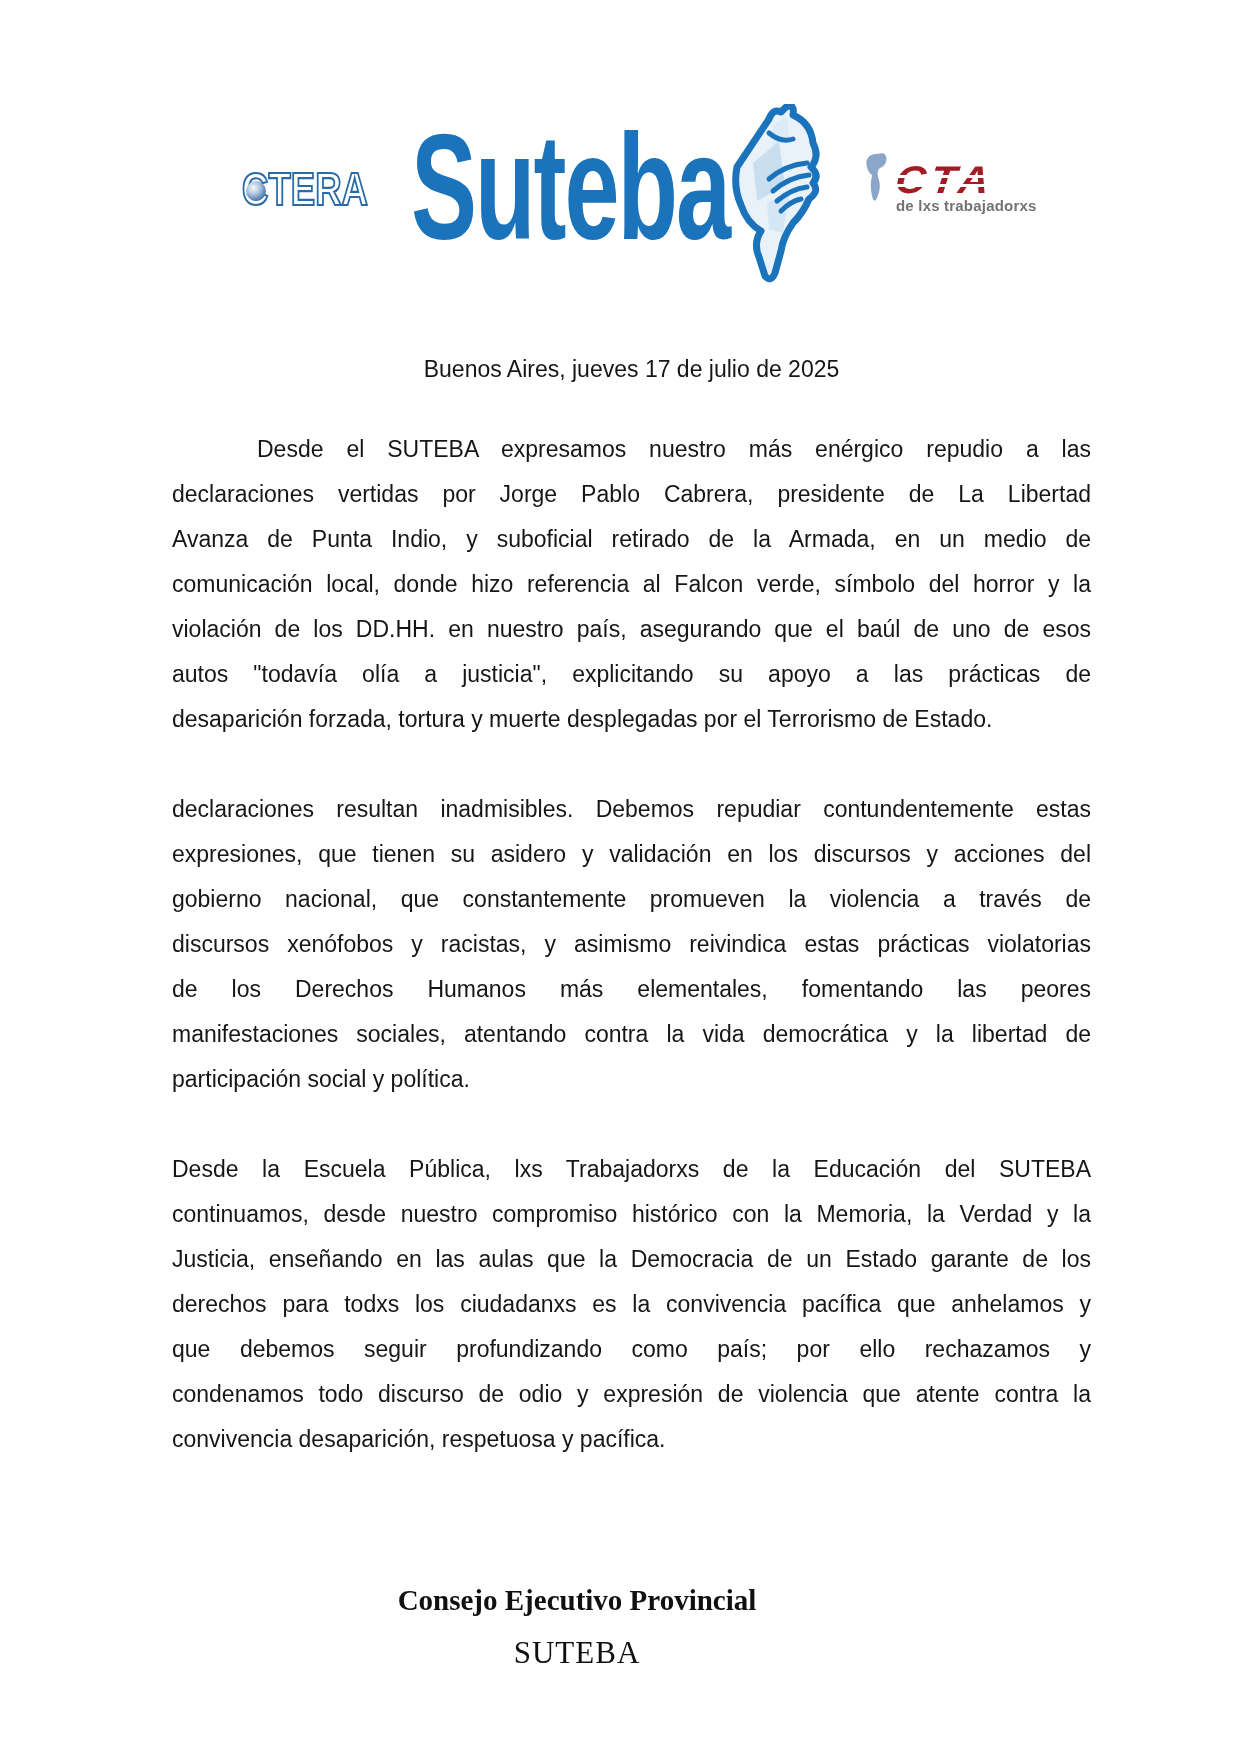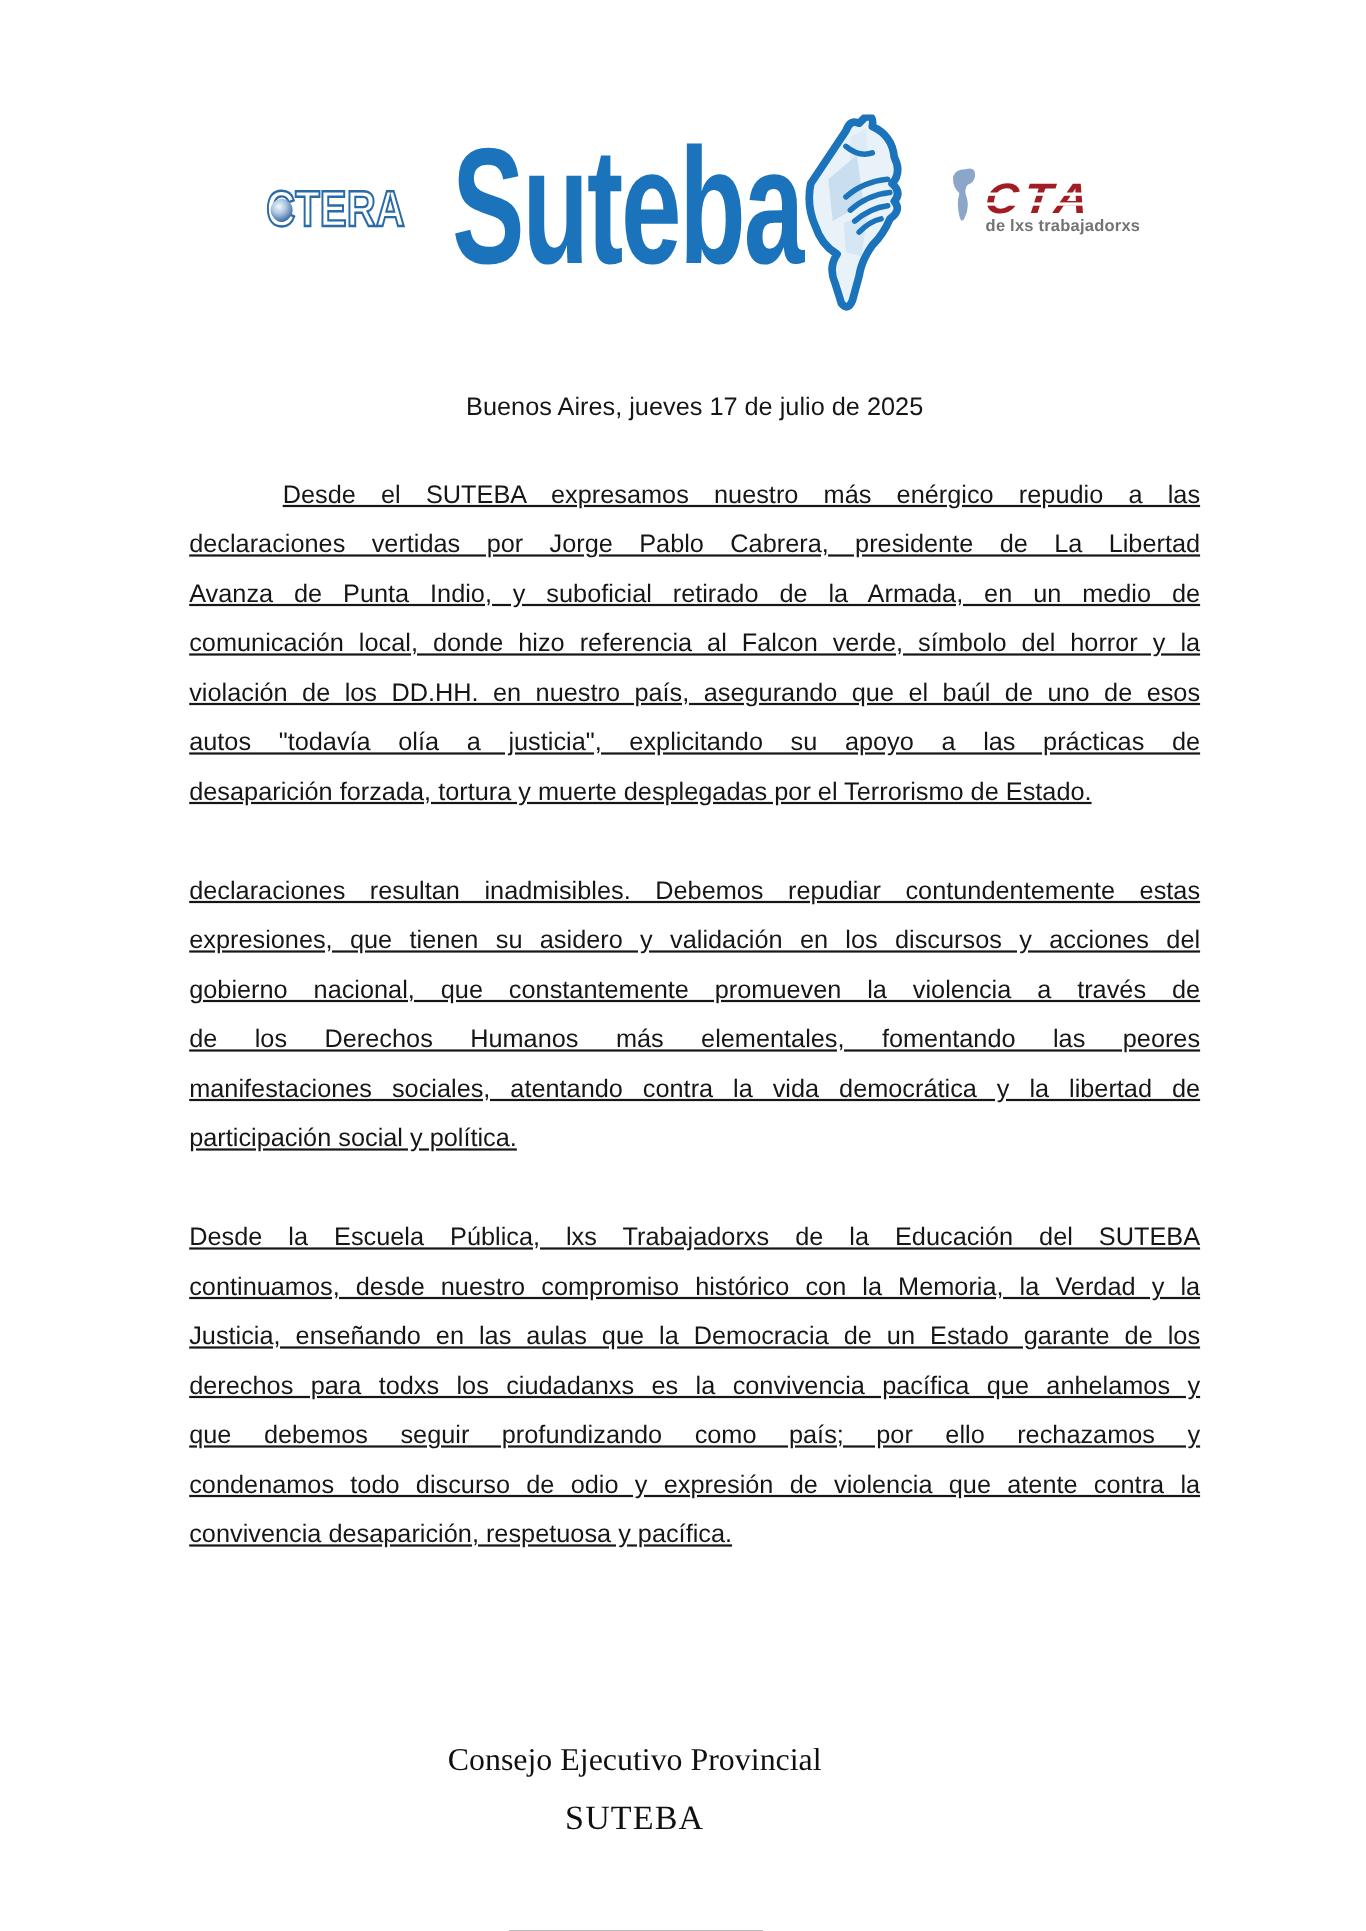--- a/index.html
+++ b/index.html
@@ -43,30 +43,30 @@
   
   .date-line {
     position:absolute; left:172px; width:919px; top:347px;
     font-size:23px; line-height:45px; text-align:center;
   }
   .letter-body {
     position:absolute; left:172px; width:919px; top:427px;
     font-size:23px; line-height:45px;
   }
   .paragraph { margin:0 0 45px 0; }
-  .line { text-align:justify; text-align-last:justify;text-decoration:underline; }
+  .line { text-align:justify; text-align-last:justify; }
   .line.last { text-align-last:left; }
   .line.indent { text-indent:85px; }
 
   
   .footer {
     position:absolute; left:0; top:1578px; width:1154px;
     text-align:center; font-family:"Liberation Serif", serif;
   }
-  .footer-org { font-size:29px; font-weight:normal; line-height:45px; color:#101010; }
+  .footer-org { font-size:29px; font-weight:bold; line-height:45px; color:#101010; }
   .footer-name { font-size:31px; margin-top:12px; letter-spacing:1px; color:#101010; }
 </style>
 </head>
 <body>
 
 <div class="page">
 
   <div class="ctera-logo">
     <svg width="132" height="52" viewBox="0 0 132 52">
       <defs>
@@ -118,20 +118,21 @@
         <div class="line">Avanza de Punta Indio, y suboficial retirado de la Armada, en un medio de</div>
         <div class="line">comunicación local, donde hizo referencia al Falcon verde, símbolo del horror y la</div>
         <div class="line">violación de los DD.HH. en nuestro país, asegurando que el baúl de uno de esos</div>
         <div class="line">autos "todavía olía a justicia", explicitando su apoyo a las prácticas de</div>
         <div class="line last">desaparición forzada, tortura y muerte desplegadas por el Terrorismo de Estado.</div>
       </div>
       <div class="paragraph">
         <div class="line">declaraciones resultan inadmisibles. Debemos repudiar contundentemente estas</div>
         <div class="line">expresiones, que tienen su asidero y validación en los discursos y acciones del</div>
         <div class="line">gobierno nacional, que constantemente promueven la violencia a través de</div>
+        <div class="line">discursos xenófobos y racistas, y asimismo reivindica estas prácticas violatorias</div>
         <div class="line">de los Derechos Humanos más elementales, fomentando las peores</div>
         <div class="line">manifestaciones sociales, atentando contra la vida democrática y la libertad de</div>
         <div class="line last">participación social y política.</div>
       </div>
       <div class="paragraph">
         <div class="line">Desde la Escuela Pública, lxs Trabajadorxs de la Educación del SUTEBA</div>
         <div class="line">continuamos, desde nuestro compromiso histórico con la Memoria, la Verdad y la</div>
         <div class="line">Justicia, enseñando en las aulas que la Democracia de un Estado garante de los</div>
         <div class="line">derechos para todxs los ciudadanxs es la convivencia pacífica que anhelamos y</div>
         <div class="line">que debemos seguir profundizando como país; por ello rechazamos y</div>

